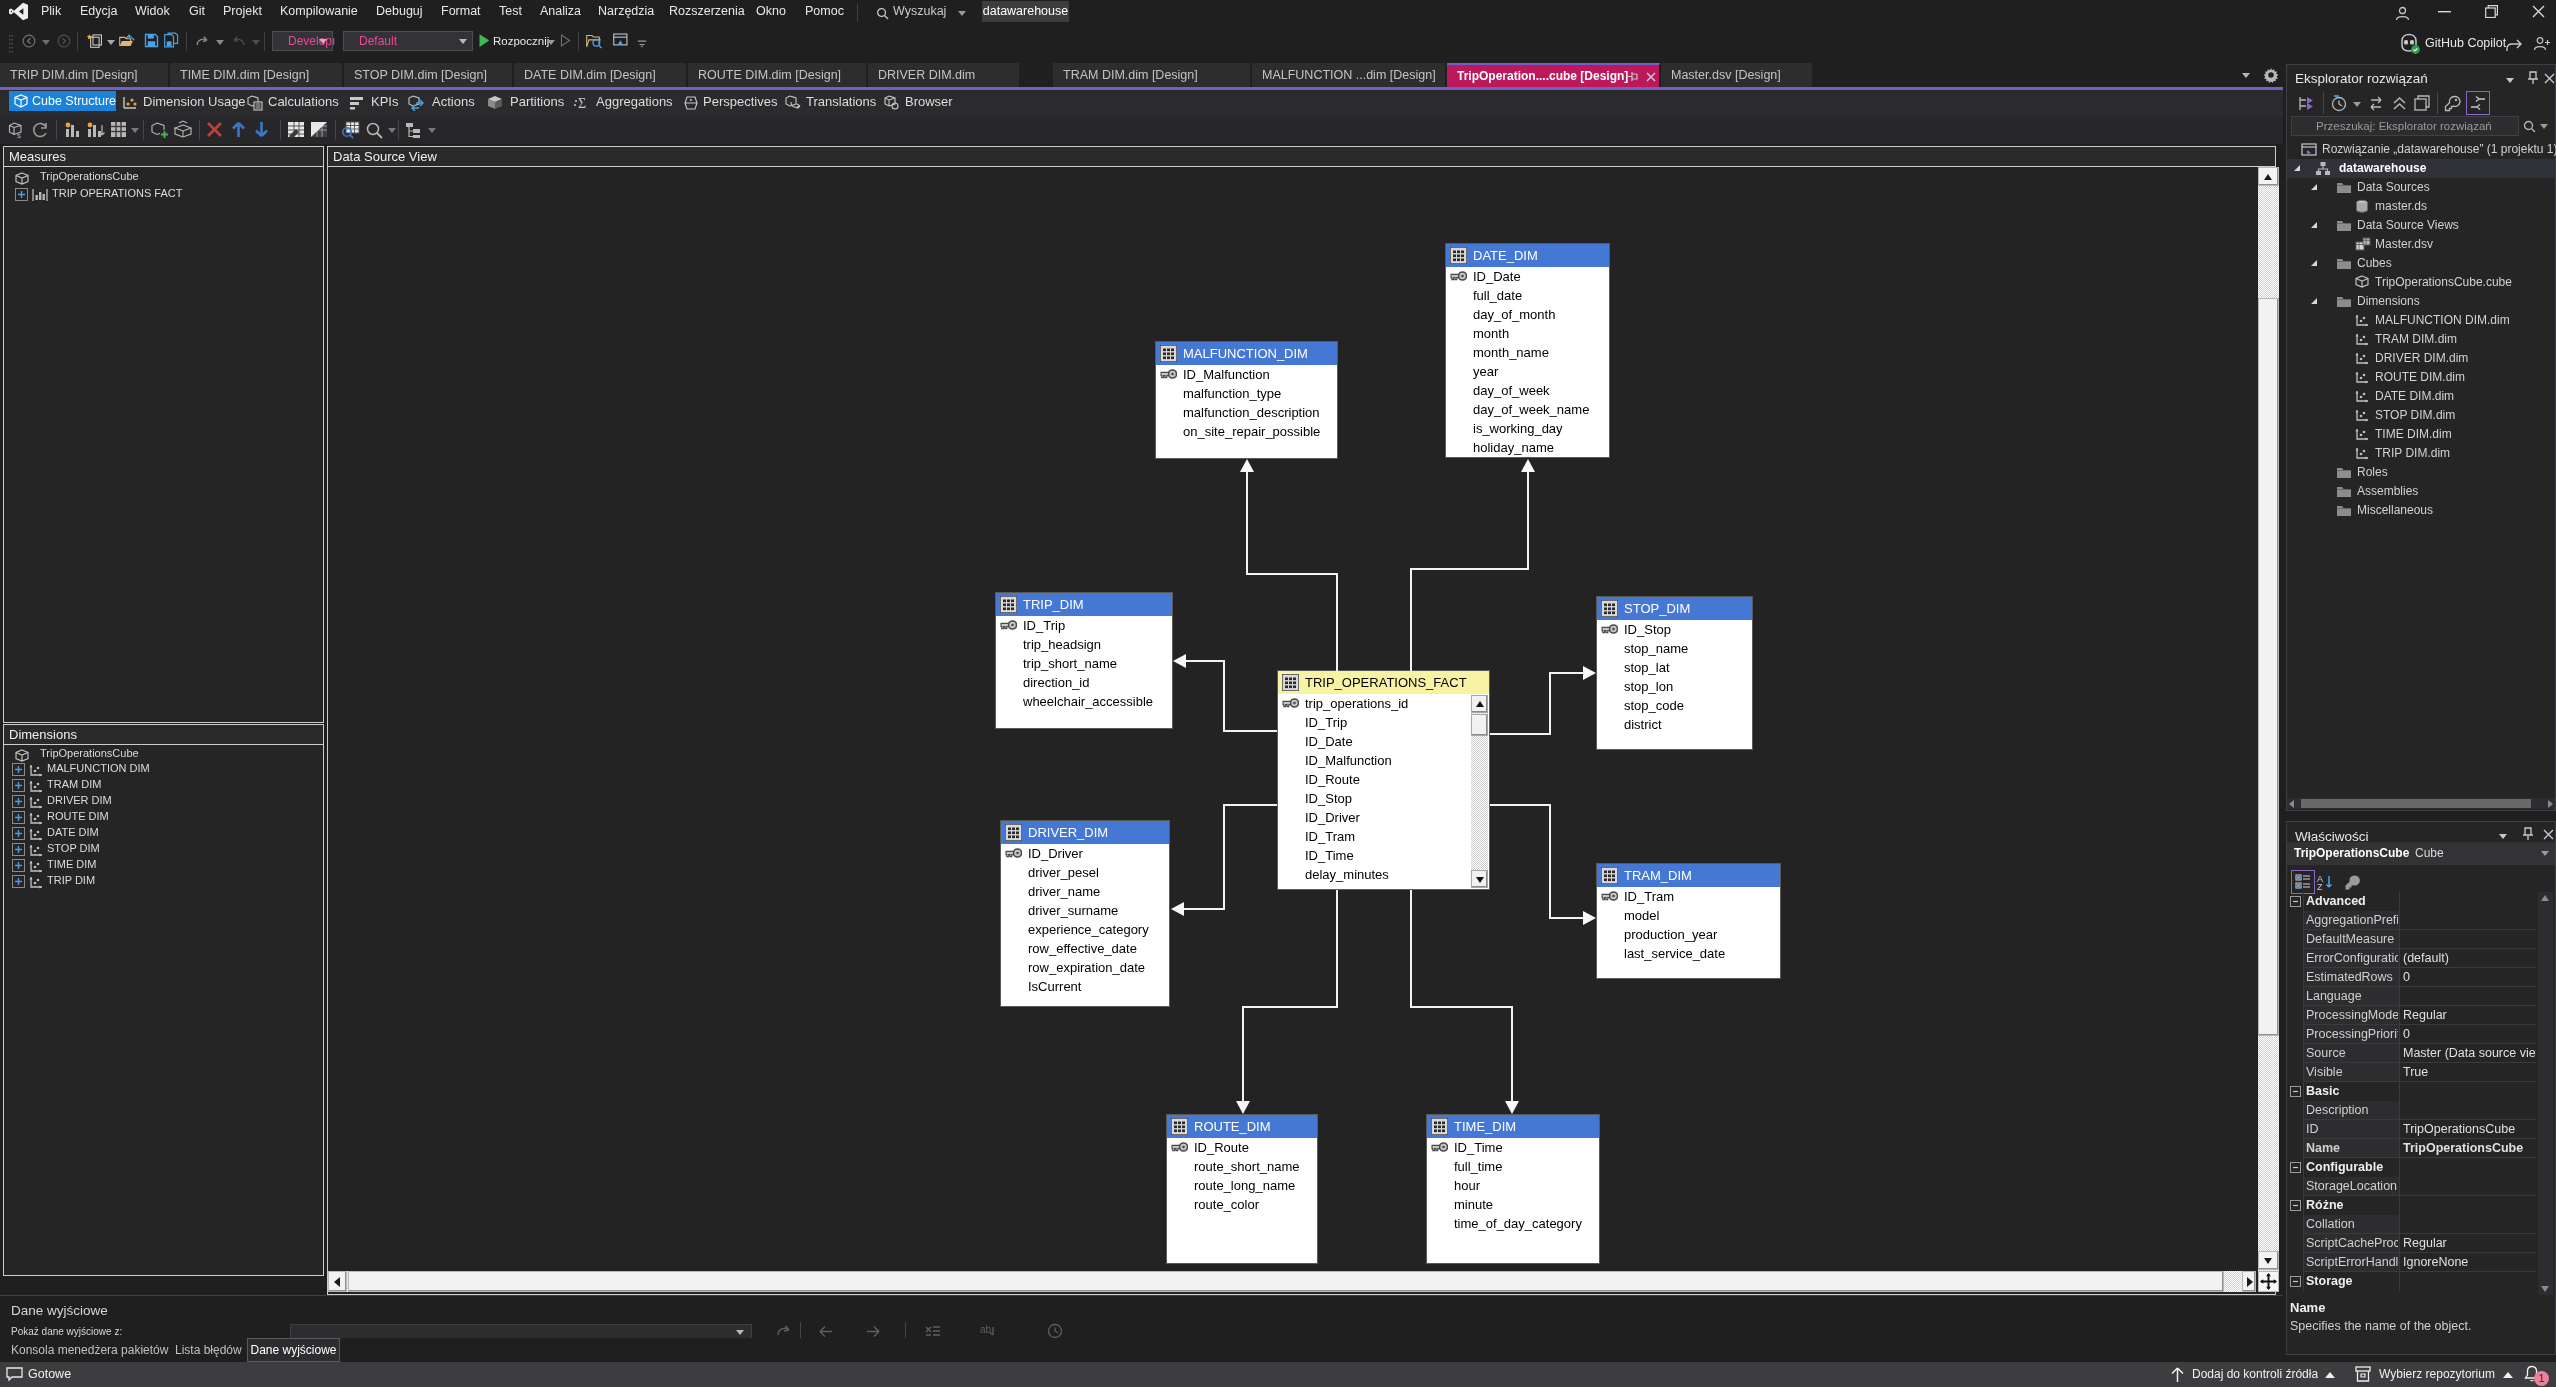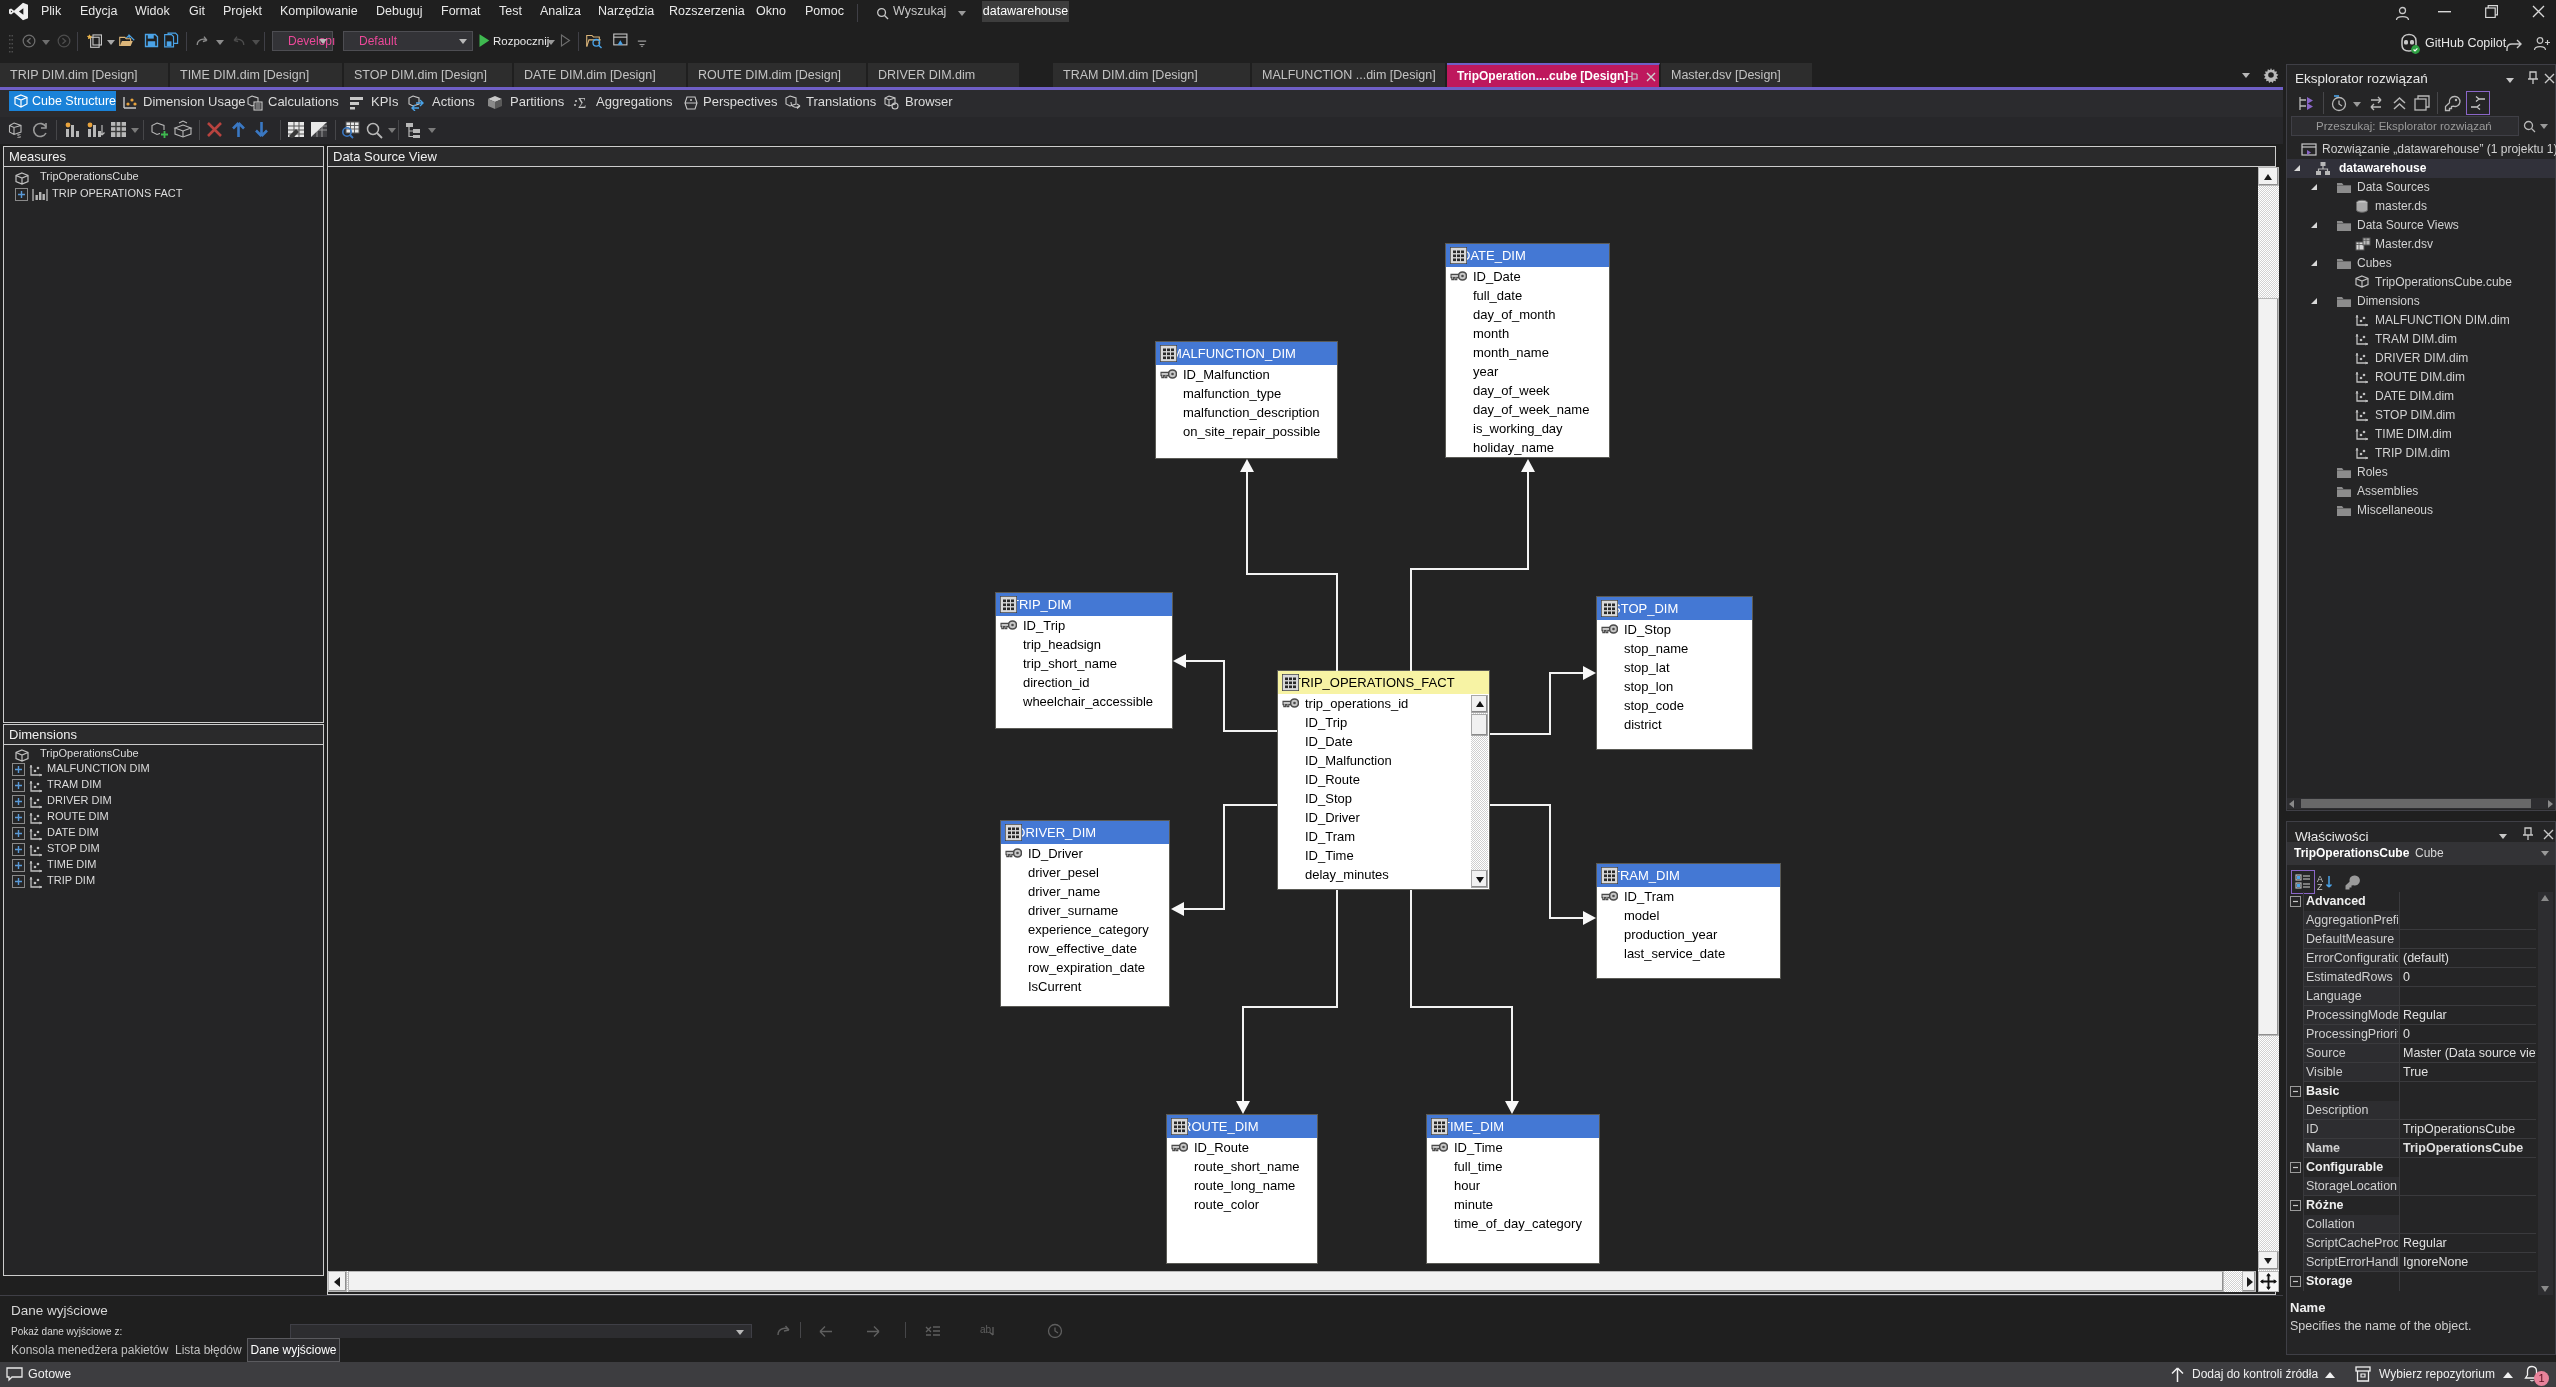--- a/index.html
+++ b/index.html
@@ -21,21 +21,21 @@
 
 #navrow { position:absolute; left:0; top:90px; width:2556px; height:27px; background:#2b2b2e; }
 .navitem { position:absolute; top:4px; font-size:13px; color:#dcdcdc; }
 #iconrow { position:absolute; left:0; top:117px; width:2556px; height:27px; background:#27272a; }
 .tsep { position:absolute; top:3px; width:1px; height:20px; background:#464649; }
 
 .wpanel { position:absolute; background:#252526; border:1px solid #cccccc; }
 .wpanel-h { position:absolute; left:0; top:0; right:0; height:20px; background:#2a2a2b; border-bottom:1px solid #cccccc; color:#f0f0f0; font-size:13px; line-height:19px; padding-left:5px; }
 .trow { position:absolute; white-space:nowrap; color:#cfcfcf; font-size:11px; }
 .etbl { position:absolute; background:#ffffff; border:1px solid #5a5a55; }
-.etbl-h { height:23px; line-height:23px; color:#ffffff; font-size:13px; position:relative; padding-left:15px; }
+.etbl-h { height:23px; line-height:23px; color:#ffffff; font-size:13px; position:relative; padding-left:27px; }
 .etbl-h.blu { background:#4478d4; }
 .etbl-h.yel { background:#f7f3a4; color:#000000; }
 .frow { position:relative; height:19px; line-height:19px; font-size:13px; color:#000000; padding-left:27px; white-space:nowrap; }
 .gicon { position:absolute; left:4px; top:3px; }
 .kicon { position:absolute; left:4px; top:4px; }
 .ptitle { color:#e8e8e8; font-size:13.5px; }
 .serow { position:absolute; left:0; width:270px; height:19px; line-height:19px; white-space:nowrap; color:#d2d2d2; font-size:12px; }
 .pgrow { position:absolute; left:0; width:250px; height:19px; line-height:19px; white-space:nowrap; font-size:12.5px; color:#d8d8d8; }
 </style>
 </head>

